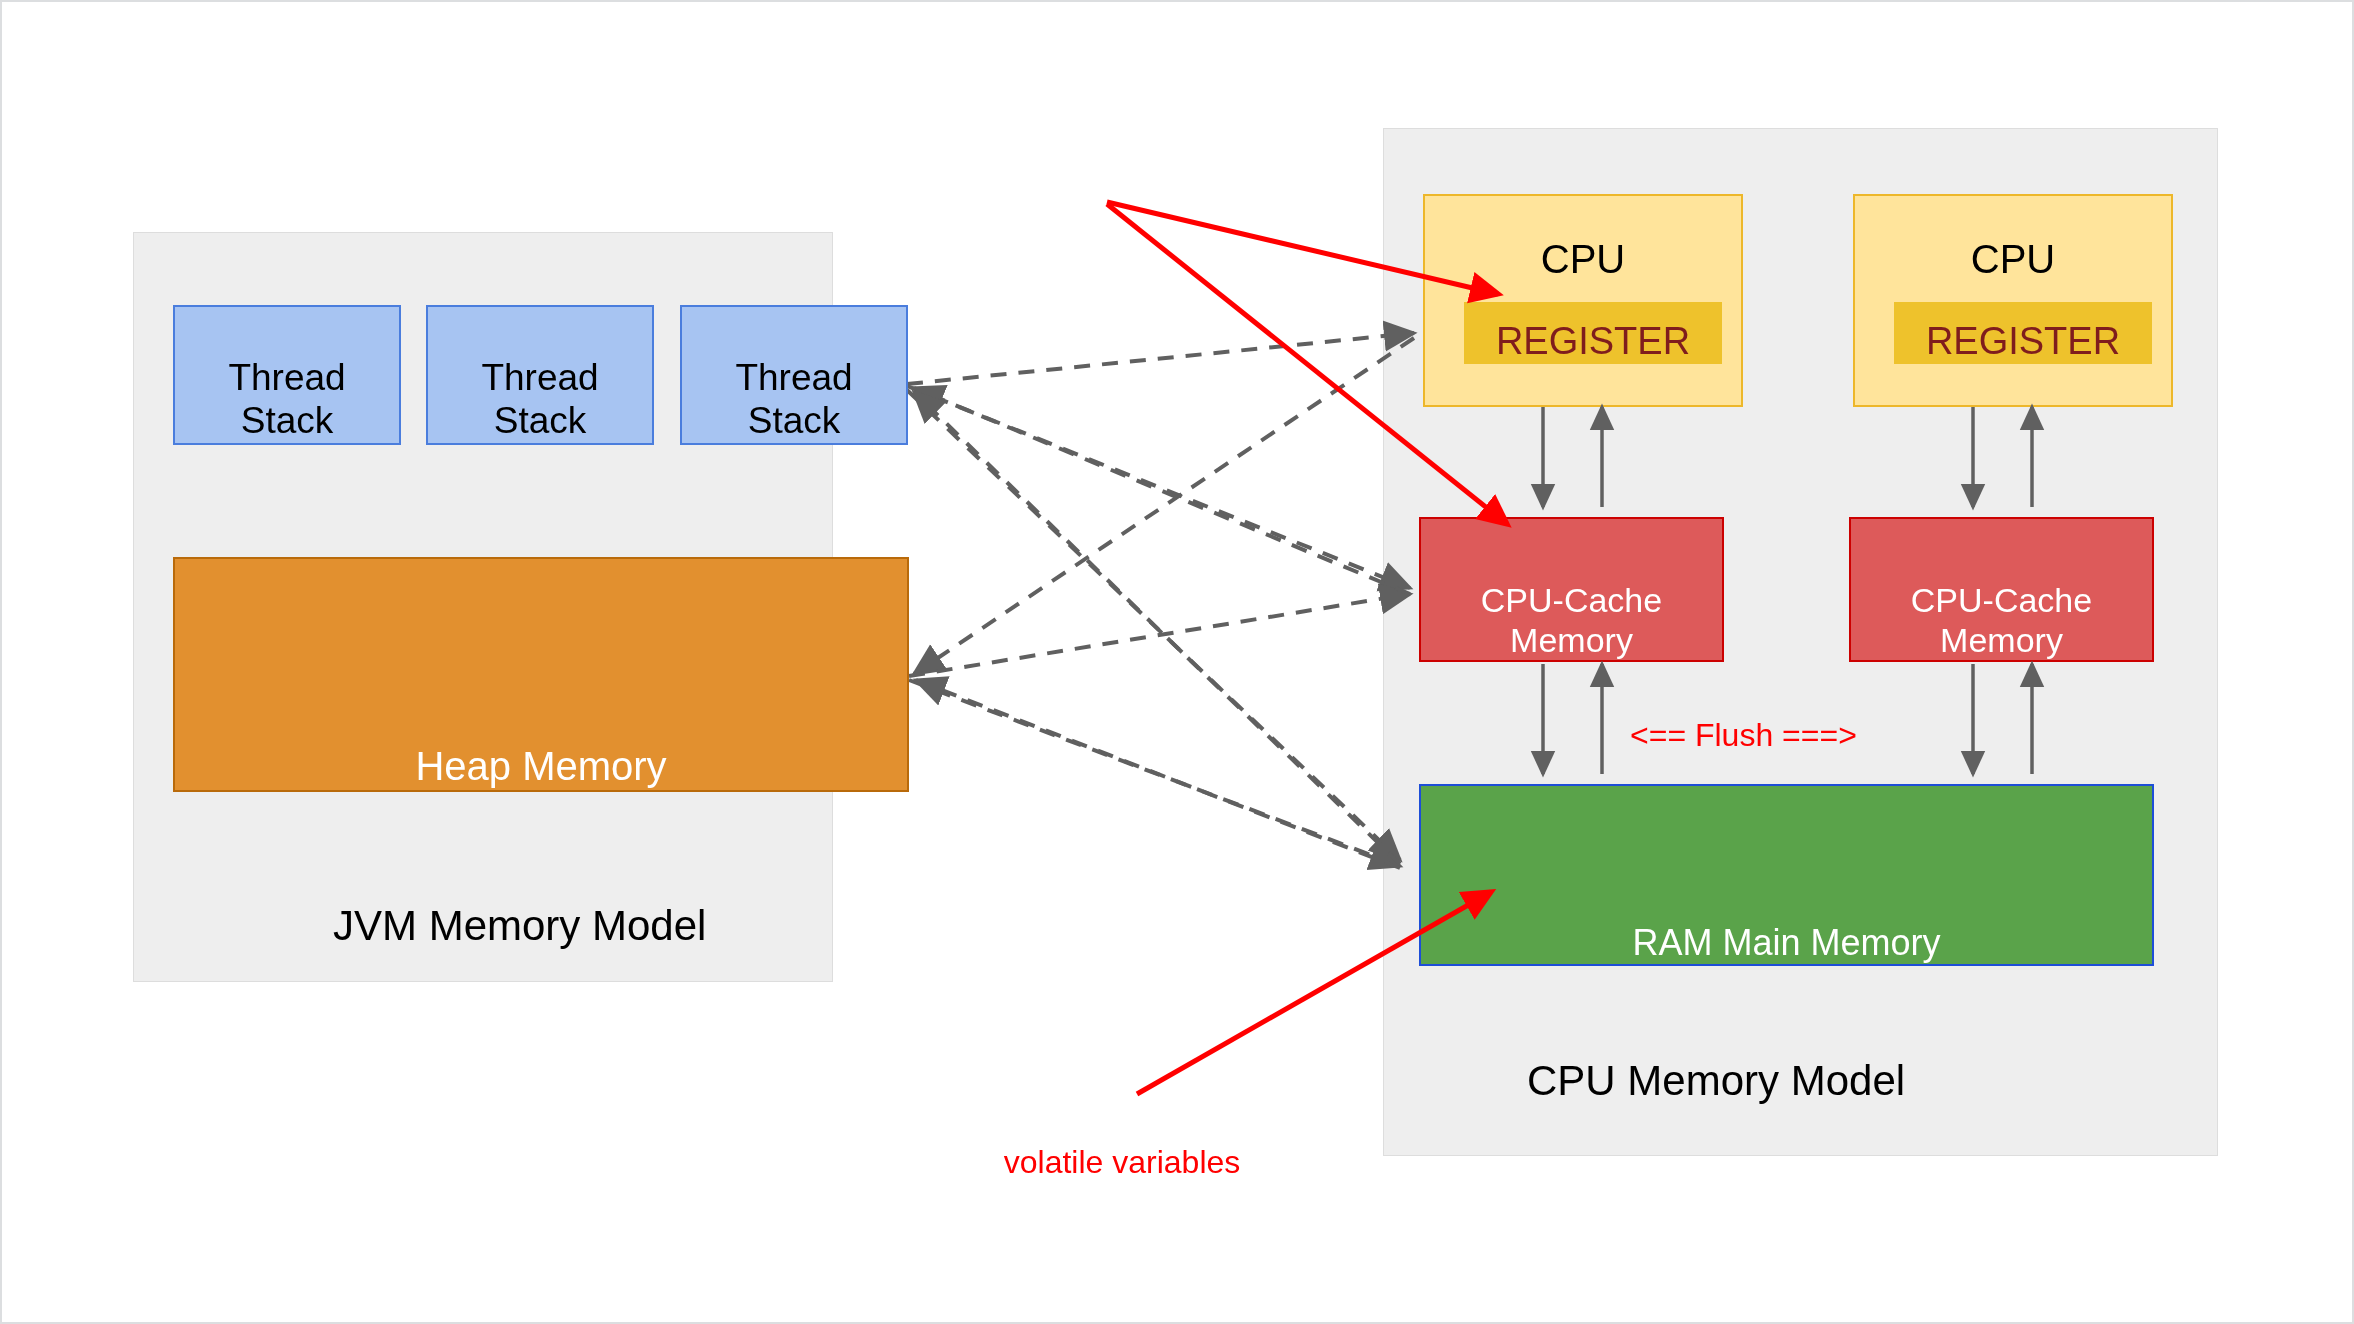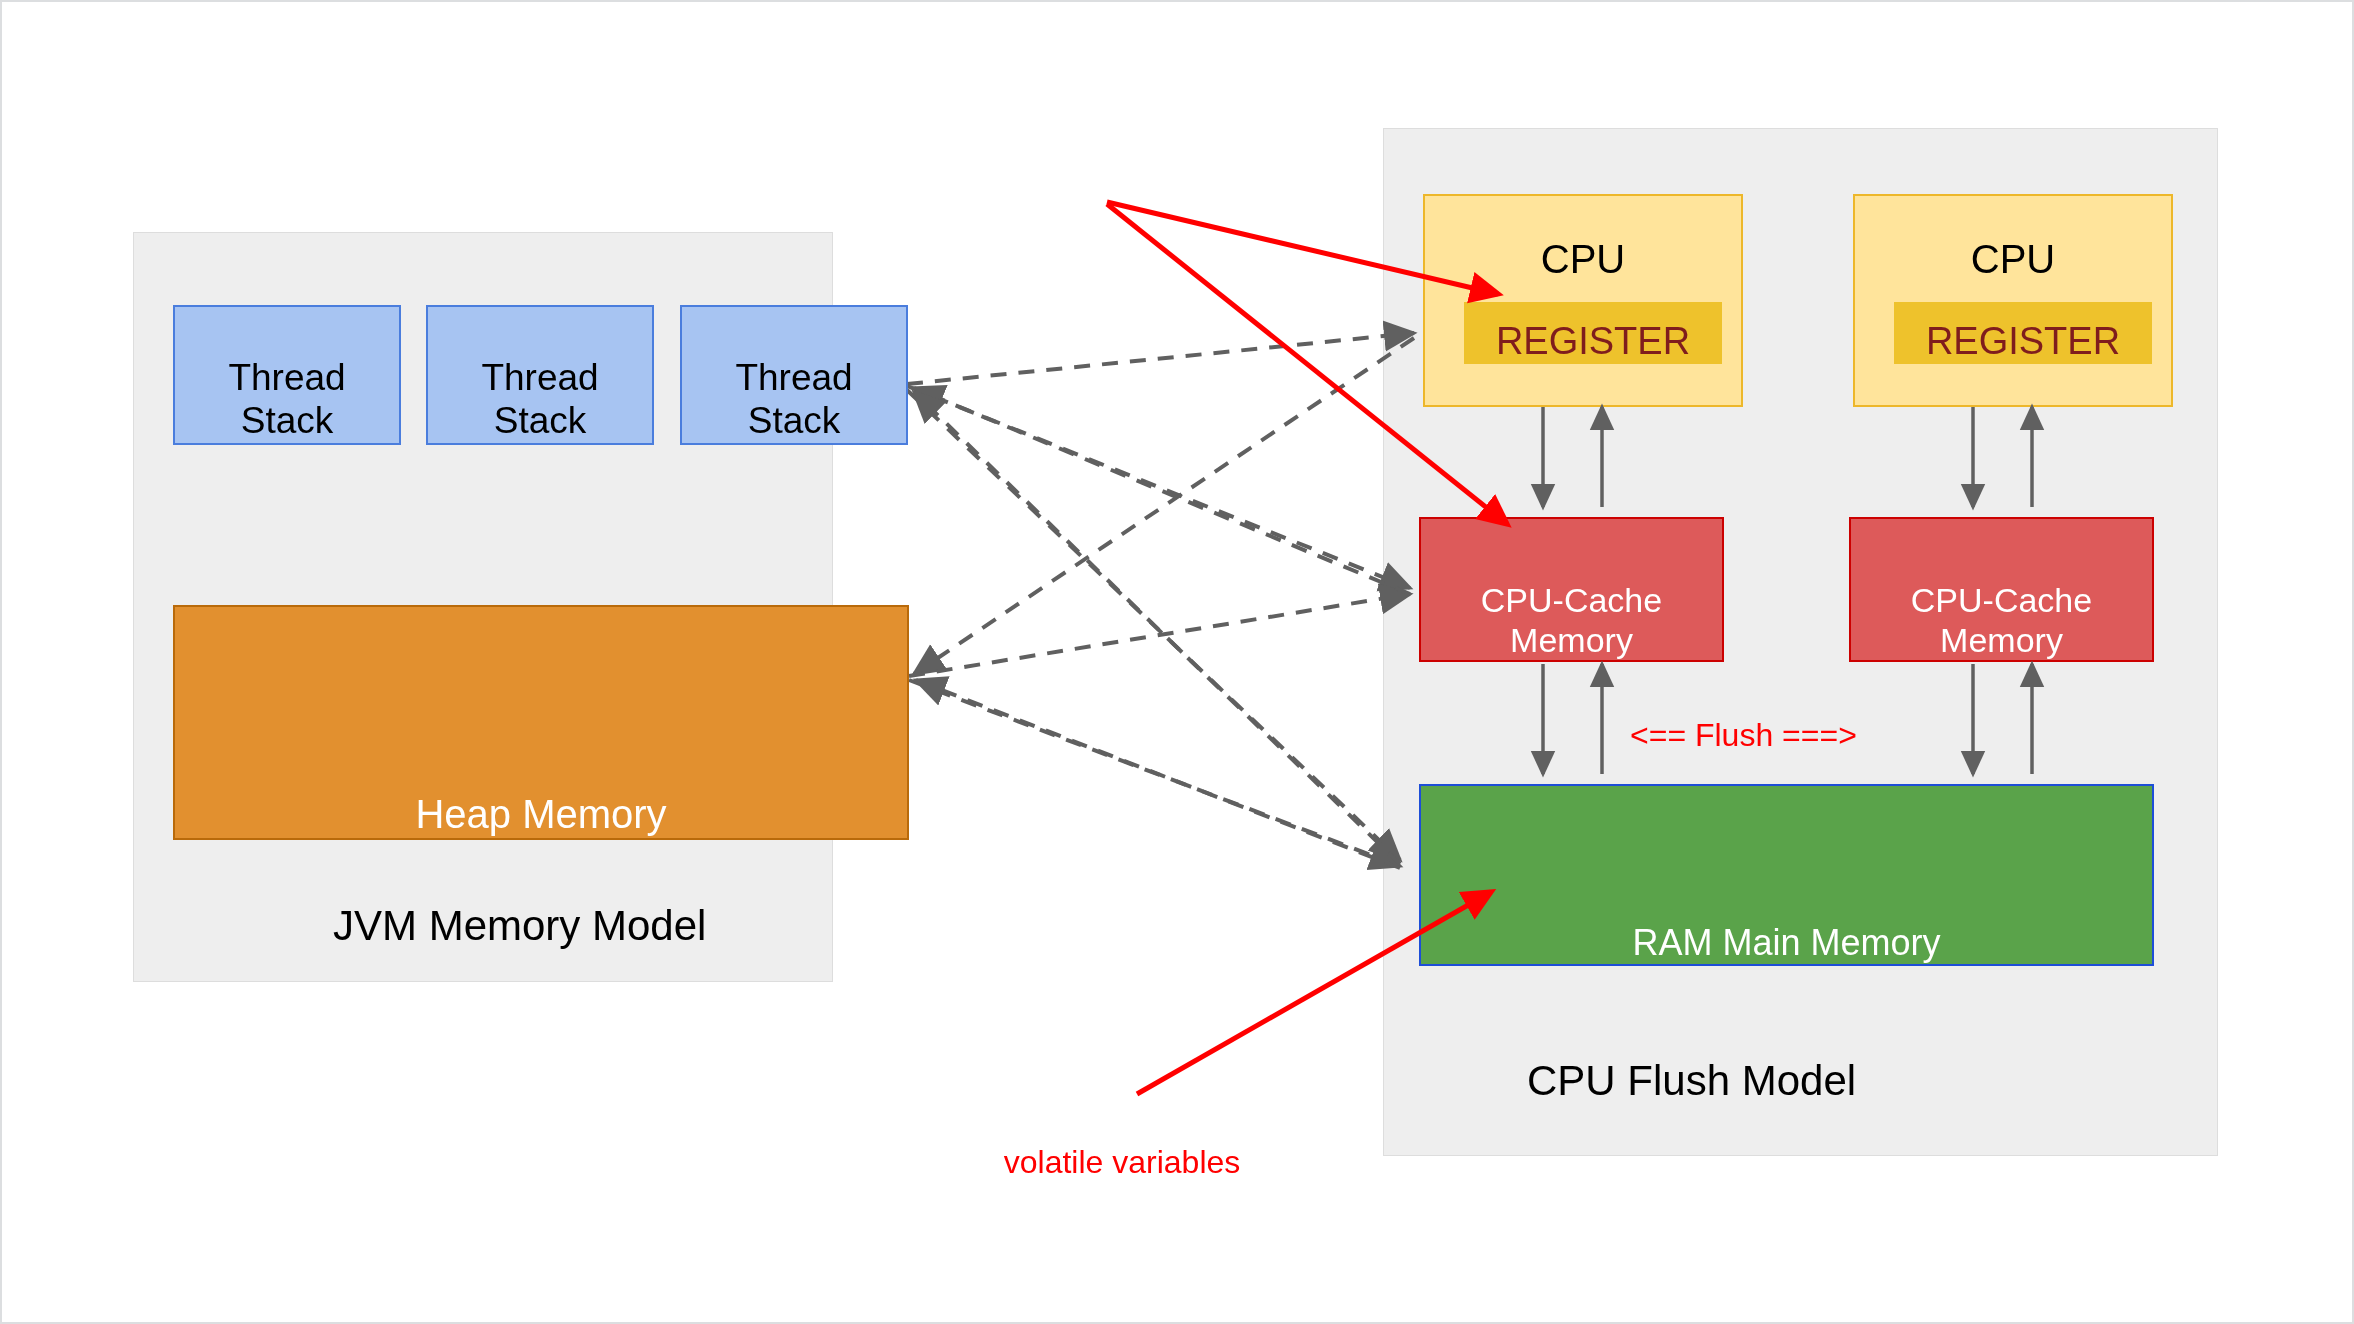--- a/index.html
+++ b/index.html
@@ -152,21 +152,21 @@
   <div class="abs node thread-stack layer-boxes" style="left:424px; top:303px; width:228px; height:140px;">
     <span style="white-space:pre-line;">Thread
 Stack</span>
   </div>
 
   <div class="abs node thread-stack layer-boxes" style="left:678px; top:303px; width:228px; height:140px;">
     <span style="white-space:pre-line;">Thread
 Stack</span>
   </div>
 
-  <div class="abs node heap layer-boxes" style="left:171px; top:555px; width:736px; height:235px;margin-top:48px;">
+  <div class="abs node heap layer-boxes" style="left:171px; top:555px; width:736px; height:235px;">
     <span>Heap Memory</span>
   </div>
 
   <div class="abs group-title layer-text" style="left:331px; top:900px; width:500px;">
     <span>JVM Memory Model</span>
   </div>
 
   <div class="abs node cpu layer-boxes" style="left:1421px; top:192px; width:320px; height:213px;">
     <span>CPU</span>
   </div>
@@ -189,21 +189,21 @@
   <div class="abs node cache layer-boxes" style="left:1847px; top:515px; width:305px; height:145px;">
     <span style="white-space:pre-line;">CPU-Cache
 Memory</span>
   </div>
 
   <div class="abs node ram layer-boxes" style="left:1417px; top:782px; width:735px; height:182px;">
     <span>RAM Main Memory</span>
   </div>
 
   <div class="abs group-title layer-text" style="left:1525px; top:1055px; width:600px;">
-    <span>CPU Flush Model</span>
+    <span>CPU Memory Model</span>
   </div>
 
   <svg class="overlay above" viewBox="0 0 2354 1324">
     <defs>
       <marker id="vArr" markerWidth="8" markerHeight="8" refX="6.6" refY="4" orient="auto" markerUnits="strokeWidth">
         <path d="M0,0.5 L7.6,4 L0,7.5 z" fill="#606060"></path>
       </marker>
     </defs>
 
     <path d="M1541,405 L1541,505" stroke="#606060" stroke-width="3.5" fill="none" marker-end="url(#vArr)"></path>

